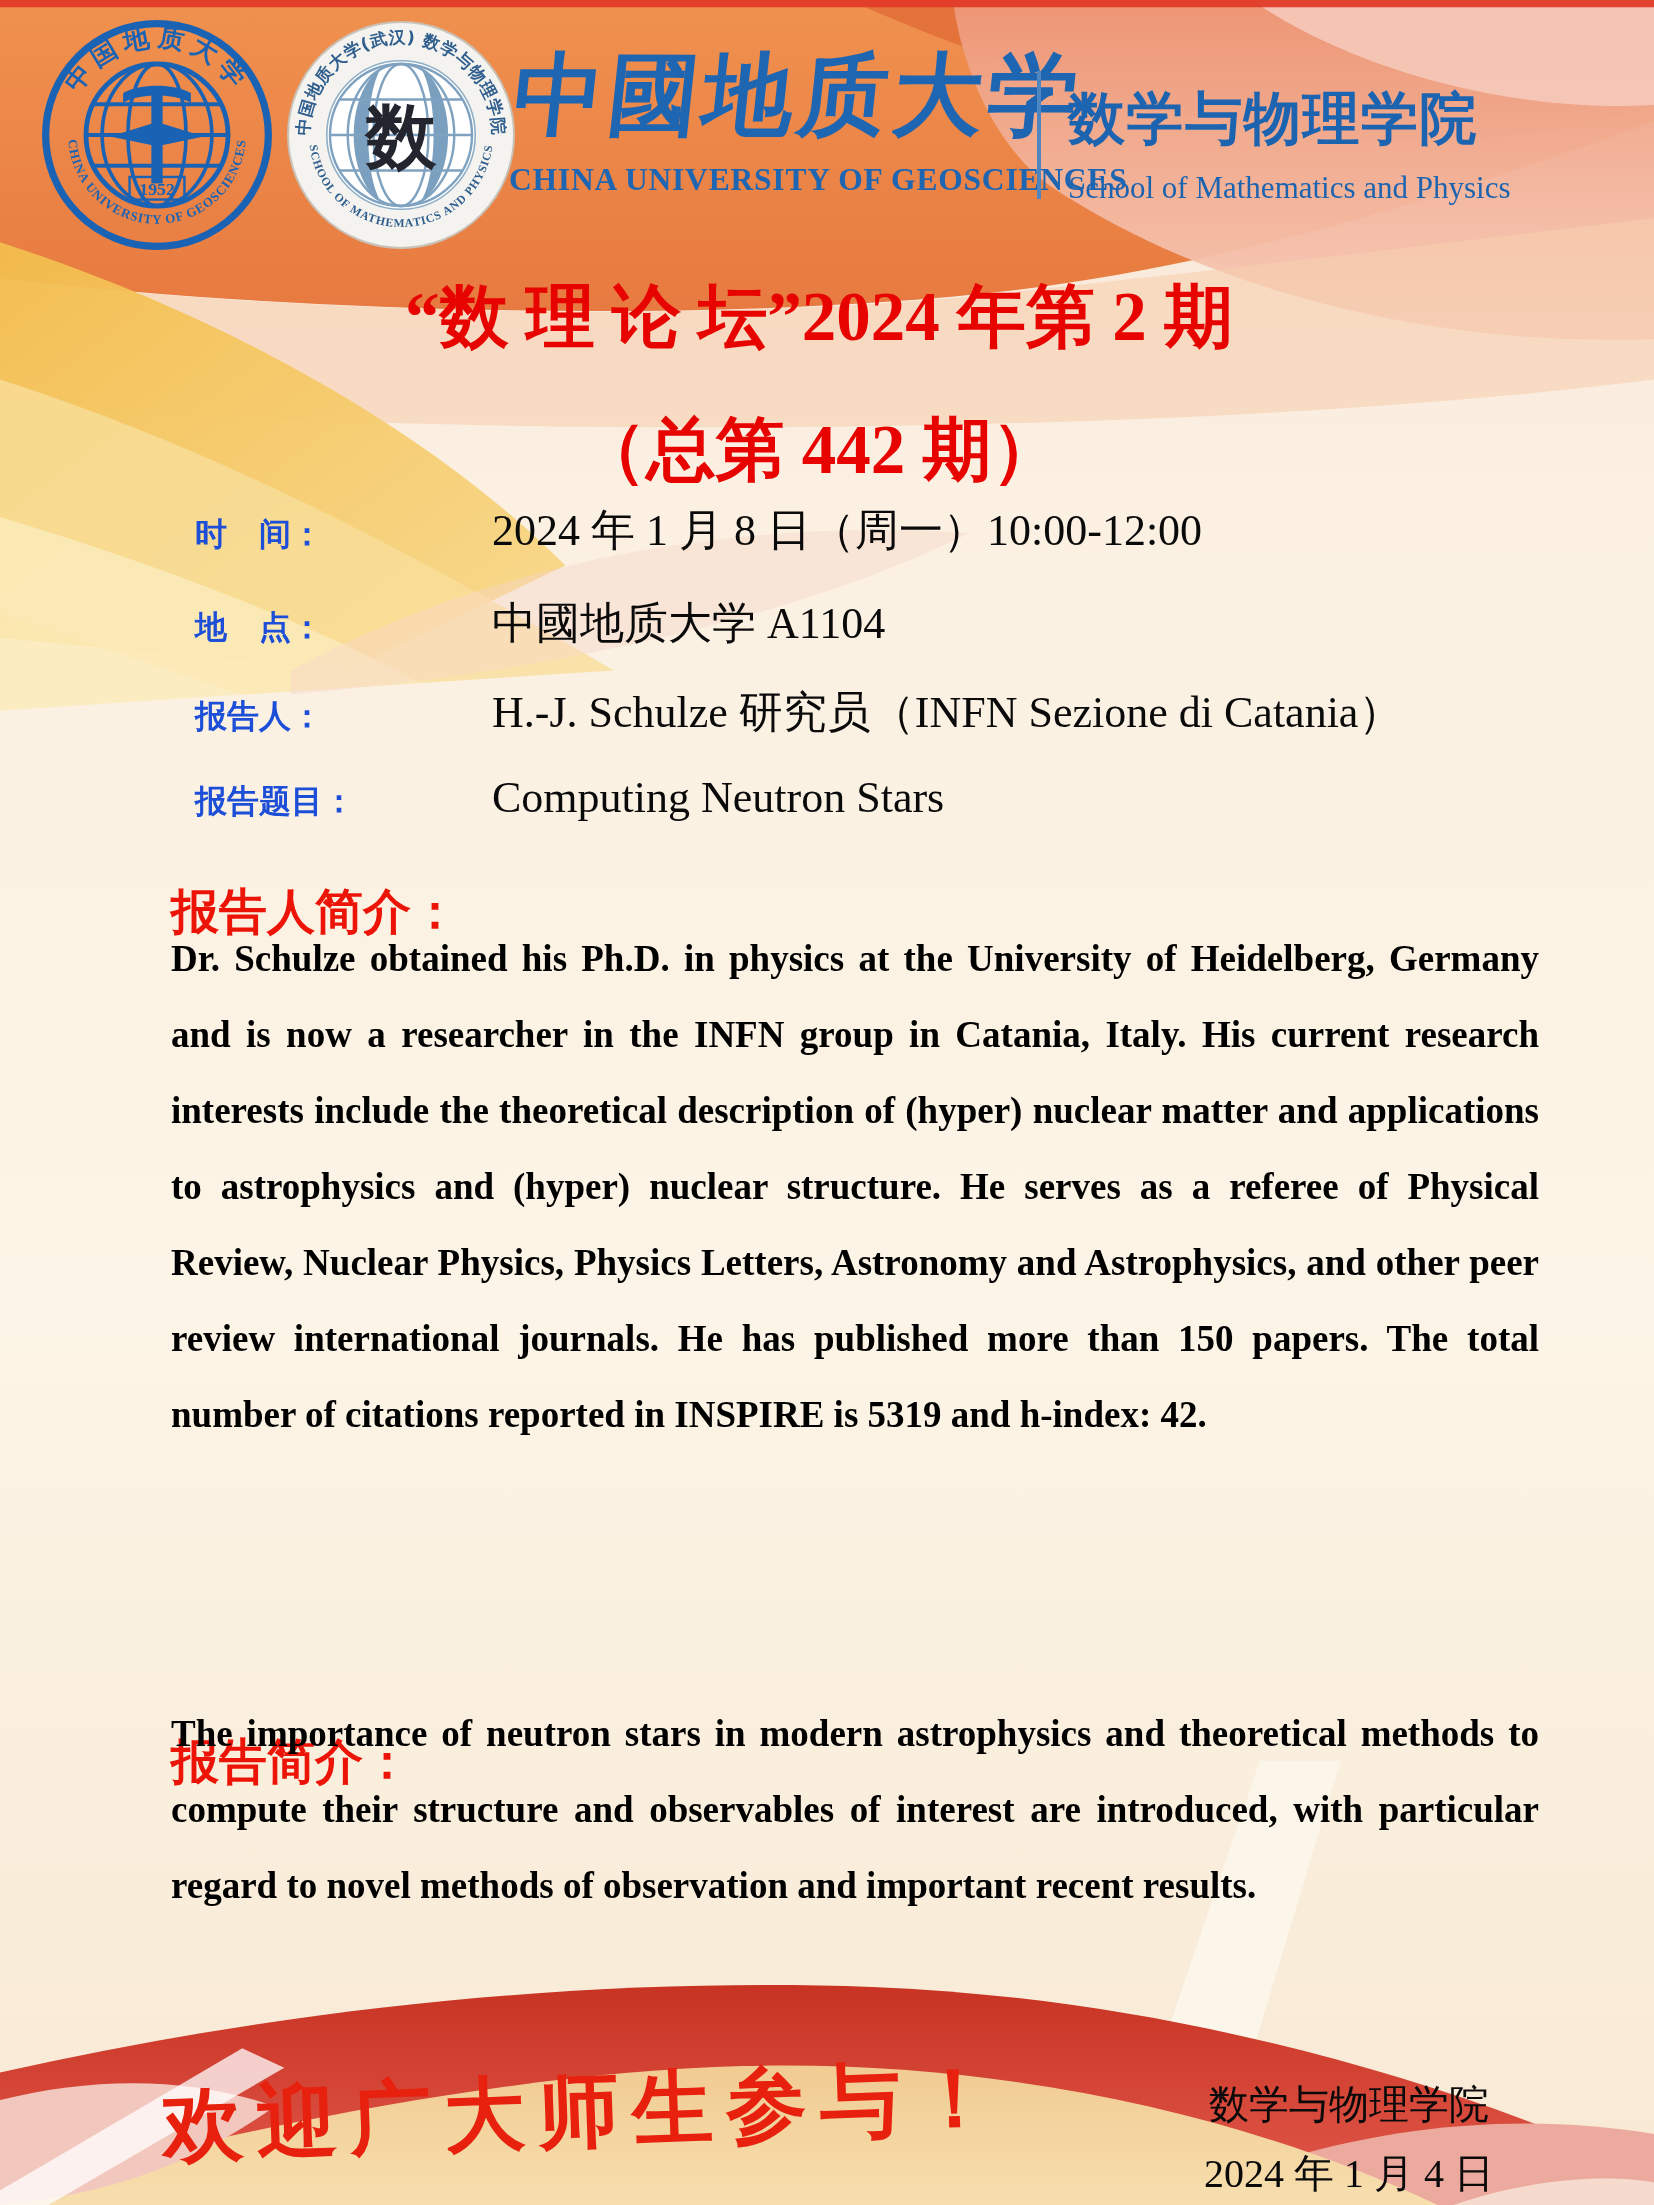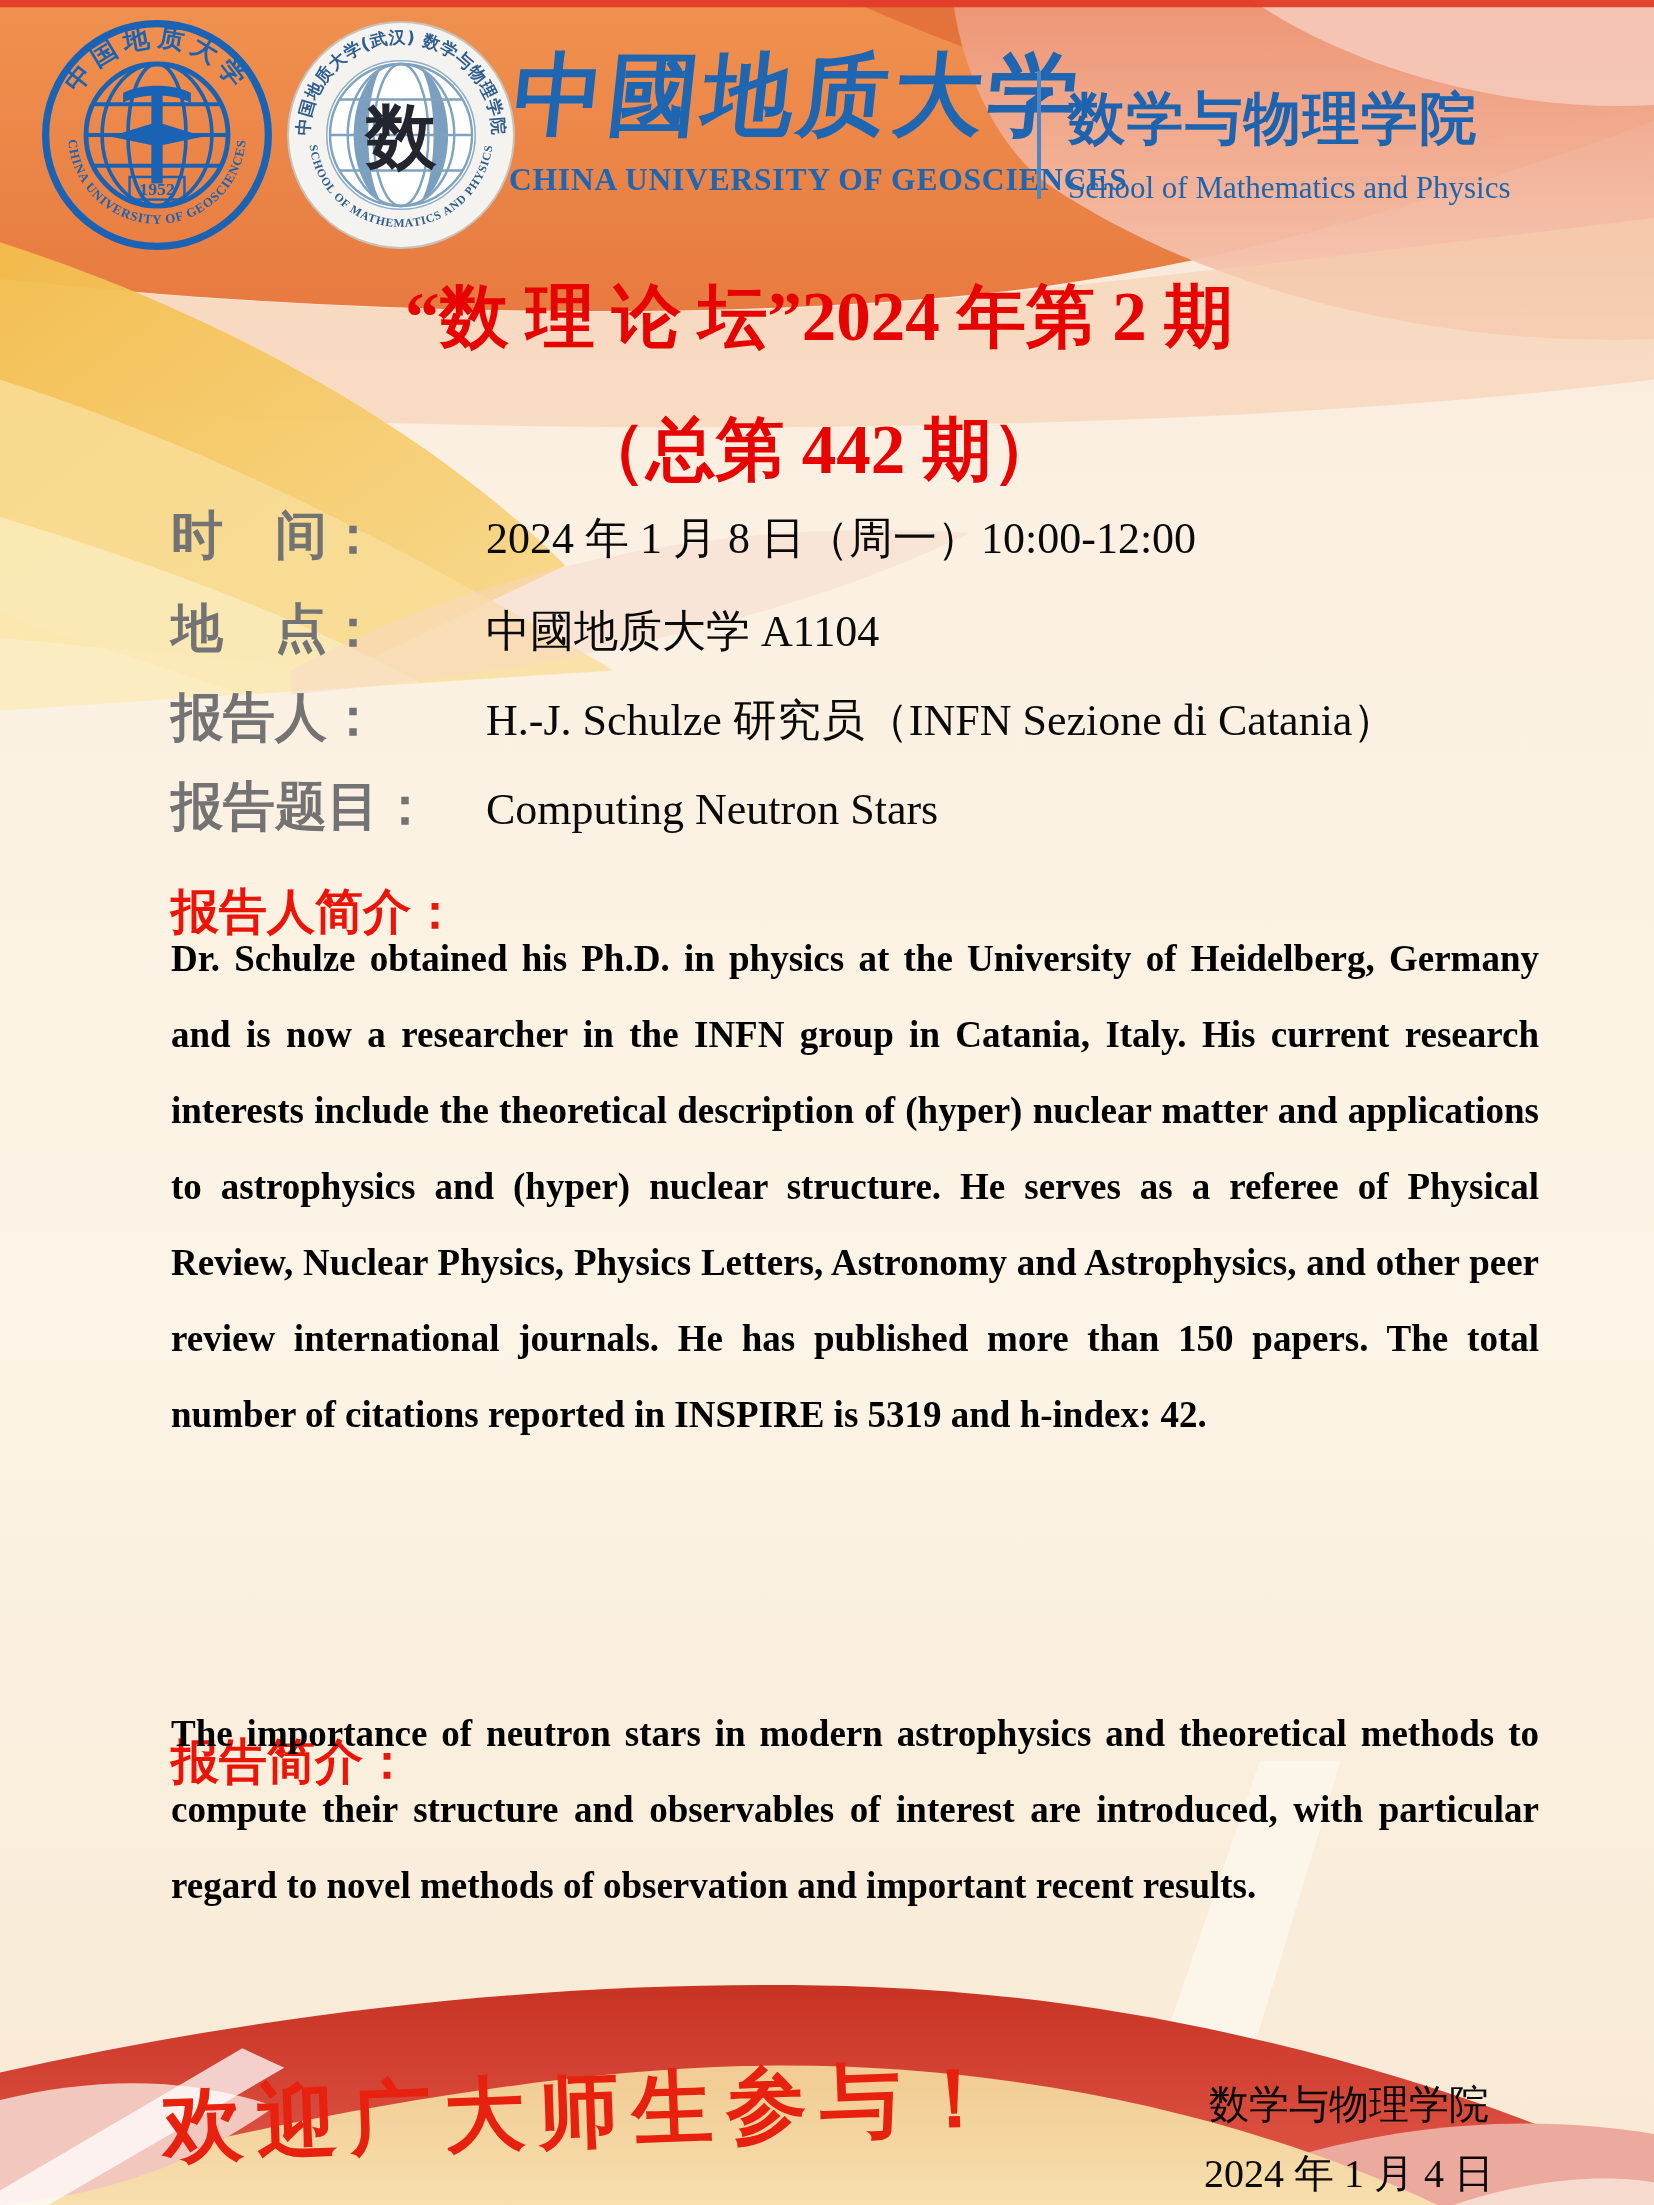--- a/index.html
+++ b/index.html
@@ -41,23 +41,23 @@
     font-weight:700;color:#E60300;white-space:nowrap;
   }
   .title-l1{top:271px;font-size:69px;}
   .title-l2{top:404px;font-size:69px;}
 
   
   .info-row{position:absolute;left:171px;white-space:nowrap;}
   .info-label{
     display:inline-block;min-width:279px;
     font-family:"DejaVu Sans","Liberation Sans",sans-serif;
-    font-weight:700;color:#737373;font-size:52px;
-  }
-  .info-value{font-size:44px;color:#0A0A0A;margin-left:36px;}
+    font-weight:700;color:#1d4ed8;font-size:32px;margin-left:24px;
+  }
+  .info-value{font-size:44px;color:#0A0A0A;margin-left:18px;}
   .row1{top:501px;} .row2{top:594px;} .row3{top:683px;} .row4{top:772px;}
 
   
   .sec-heading{
     position:absolute;left:171px;
     font-family:"DejaVu Sans","Liberation Sans",sans-serif;
     font-weight:700;color:#EC1407;font-size:48px;white-space:nowrap;
   }
   .bio-heading{top:880px;}
   .talk-heading{top:1730px;}

